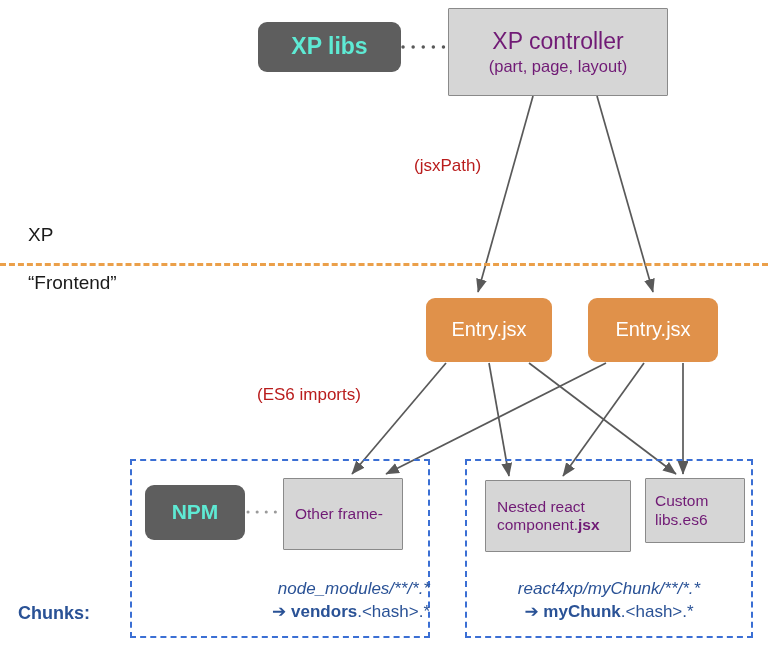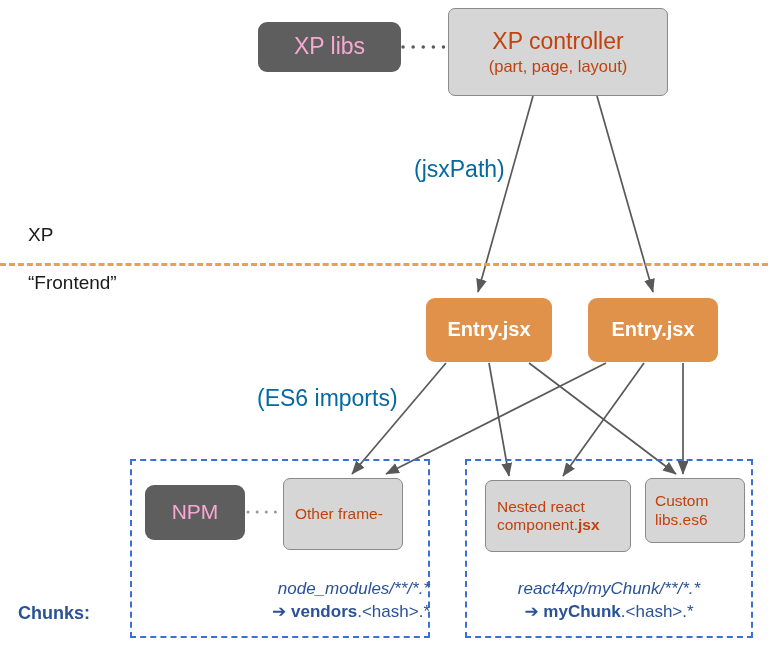--- a/index.html
+++ b/index.html
@@ -33,36 +33,37 @@
     flex-direction: column;
     align-items: center;
     justify-content: center;
     text-align: center;
     line-height: 1.18;
   }
 
   
   .node.dark {
     background: #5e5e5e;
-    color: #f9a8d4;
+    color: #5eead4;
     border-radius: 9px;
+    font-weight: bold;
   }
   
   .node.grey {
     background: #d6d6d6;
-    color: #c2410c;
+    color: #701a75;
     border: 1.4px solid #8a8a8a;
-    border-radius: 7px;
+    border-radius: 1px;
   }
   
   .node.orange {
     background: #e0914a;
     color: #ffffff;
     border-radius: 9px;
-    font-weight: bold;
+    font-weight: normal;
   }
 
   #xp-libs      { left: 258px; top: 22px;  width: 143px; height: 50px;  font-size: 23px; }
   #xp-controller{ left: 448px; top: 8px;   width: 220px; height: 88px;  }
   #xp-controller .title    { font-size: 23px; }
   #xp-controller .subtitle { font-size: 16.5px; margin-top: 2px; }
 
   #entry-left   { left: 426px; top: 298px; width: 126px; height: 64px; font-size: 20px; }
   #entry-right  { left: 588px; top: 298px; width: 130px; height: 64px; font-size: 20px; }
 
@@ -80,22 +81,22 @@
     position: absolute;
     box-sizing: border-box;
     border: 2px dashed #3b6fd4;
     background: transparent;
   }
   #chunkbox-left  { left: 130px; top: 459px; width: 300px; height: 179px; }
   #chunkbox-right { left: 465px; top: 459px; width: 288px; height: 179px; }
 
   .edge-label {
     position: absolute;
-    color: #0369a1;
-    font-size: 23px;
+    color: #b91c1c;
+    font-size: 17px;
     white-space: nowrap;
   }
   #label-jsxpath { left: 414px; top: 156px; }
   #label-es6     { left: 257px; top: 385px; }
 
   .layer-label {
     position: absolute;
     color: #1a1a1a;
     font-size: 19px;
     white-space: nowrap;

